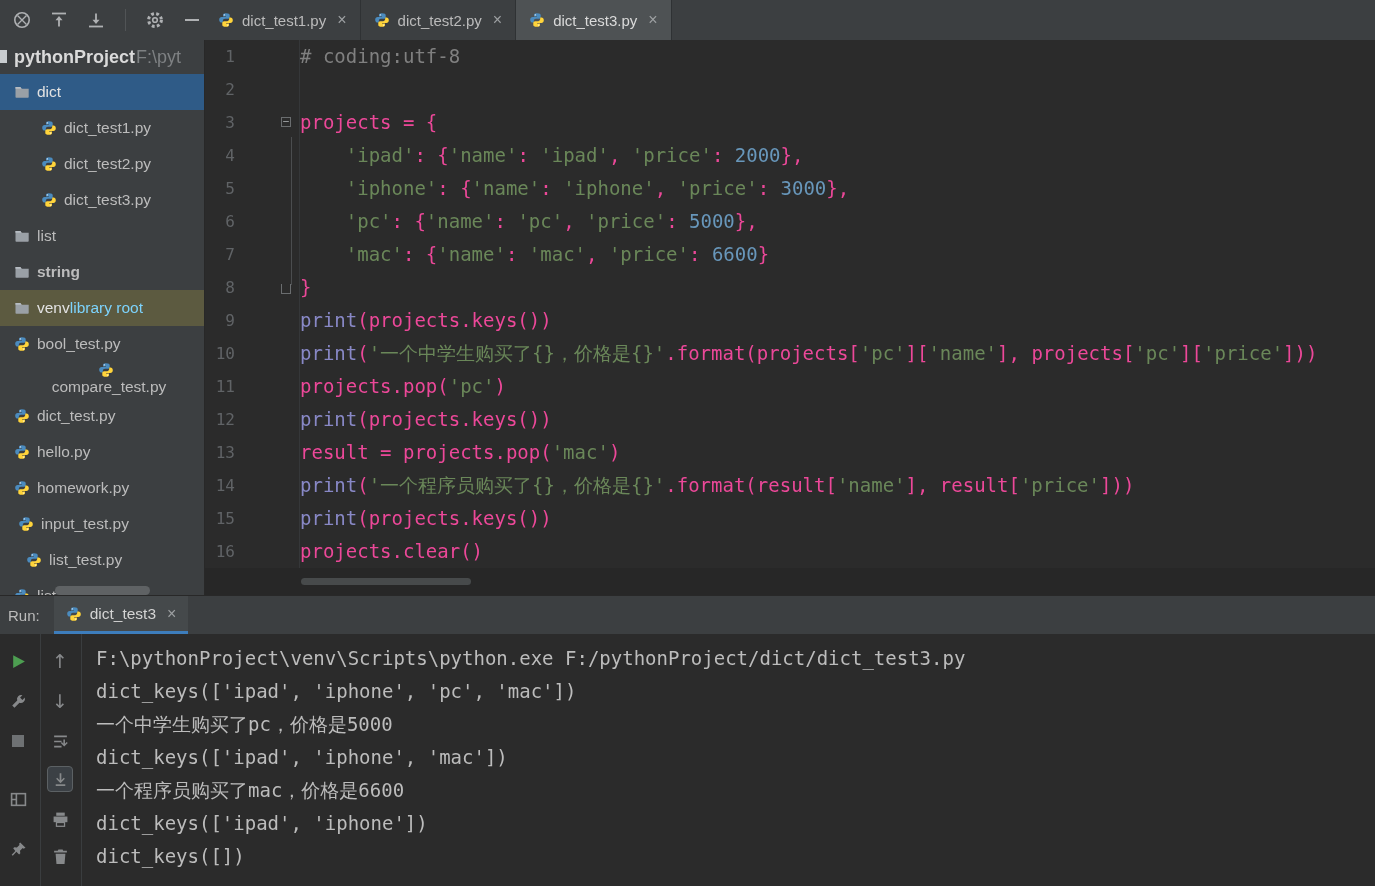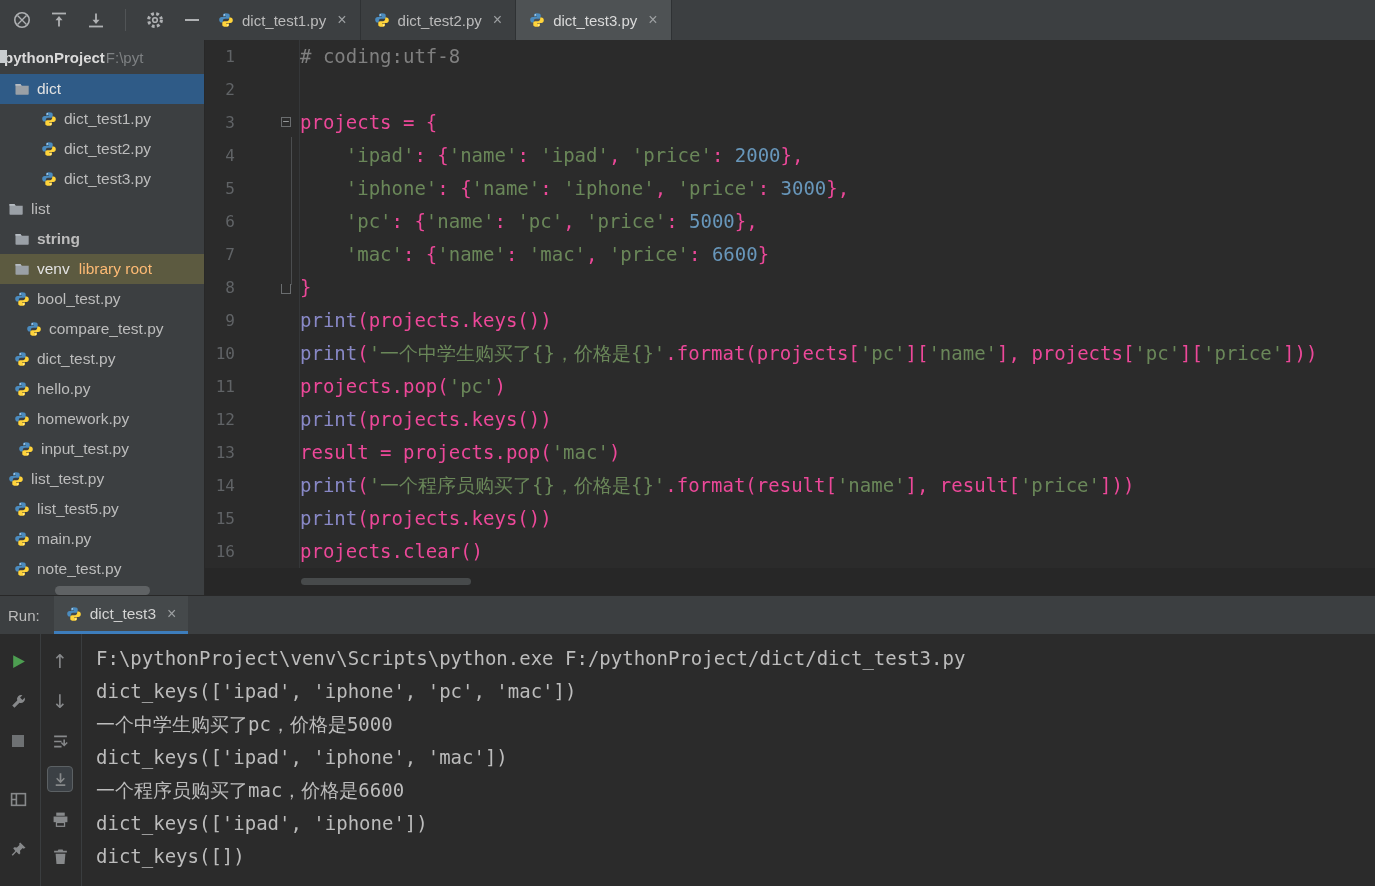--- a/index.html
+++ b/index.html
@@ -17,27 +17,27 @@
   .tab{display:flex;align-items:center;gap:8px;padding:0 13px;background:#3c3f41;
        border-right:1px solid #2f3234;font-size:15px;color:#bbbbbb;cursor:default}
   .tab.active{background:#4e5254;color:#dadada}
   .tclose{color:#9da0a2;font-size:16px;line-height:16px;margin-left:3px}
   .ticon16{width:16px;height:16px;flex:none;display:inline-flex}
   .ticon16 svg{width:16px;height:16px}
 
   
   #project{position:absolute;left:0;top:40px;width:205px;height:555px;background:#3c3f41;
            border-right:1px solid #282828;overflow:hidden}
-  .proj-header{height:34px;display:flex;align-items:center;font-size:15px;position:relative}
+  .proj-header{height:34px;display:flex;align-items:center;padding-left:10px;font-size:18px;position:relative}
   .proj-square{position:absolute;left:0;top:10px;width:7px;height:13px;background:#c9cdd0}
   .proj-name{font-weight:bold;color:#dadada;margin-left:4px}
   .proj-path{color:#7e8183;margin-left:1px;white-space:nowrap}
-  .trow{display:flex;align-items:center;height:30px;font-size:15.5px;color:#bcbcbc;white-space:nowrap;cursor:default}
+  .trow{display:flex;align-items:center;height:36px;font-size:15.5px;color:#bcbcbc;white-space:nowrap;cursor:default}
   .trow .ticon16{margin-right:7px}
-  .tsuffix{color:#fdba74;margin-left:9px}
+  .tsuffix{color:#7dd3fc;}
   .proj-thumb{position:absolute;left:55px;top:546px;width:95px;height:9px;border-radius:5px;background:#5f6264}
 
   
   #editor{position:absolute;left:205px;top:40px;width:1170px;height:555px;background:#2b2b2b;overflow:hidden}
   .cline{display:flex;height:33px;line-height:33px;font-family:"DejaVu Sans Mono","Liberation Mono",monospace;font-size:19px}
   .lnum{width:30px;flex:none;text-align:right;color:#606366;font-size:16px}
   .lfold{width:65px;flex:none;position:relative;border-right:1px solid #353739}
   .ctext{white-space:pre;flex:none}
   .tk-p{color:#ec4899}.tk-s{color:#6a8759}.tk-n{color:#6897bb}.tk-b{color:#8888c6}.tk-c{color:#808080}
   .fm{position:absolute;right:8px;top:11px;width:10px;height:10px;border:1px solid #6a6d6f;
@@ -185,21 +185,21 @@
           <span class="ticon16">
             <svg viewBox="0 0 16 16">
               <path fill="#4b8bbe" d="M7.9 1.2c-2.3 0-2.9 1-2.9 1.9v1.4h3v.6H3.6c-1.3 0-2.4.8-2.4 2.7 0 1.9 1 2.8 2.3 2.8h1.3V8.9c0-1.2 1-2.1 2.1-2.1h3c1 0 1.8-.8 1.8-1.8V3.1c0-1-.9-1.9-3.8-1.9z"></path>
               <path fill="#ffd43b" d="M8.1 14.8c2.3 0 2.9-1 2.9-1.9v-1.4H8v-.6h4.4c1.3 0 2.4-.8 2.4-2.7 0-1.9-1-2.8-2.3-2.8h-1.3v1.7c0 1.2-1 2.1-2.1 2.1h-3c-1 0-1.8.8-1.8 1.8v1.9c0 1 .9 1.9 3.8 1.9z"></path>
               <circle cx="6.3" cy="2.9" r=".6" fill="#fff"></circle>
               <circle cx="9.7" cy="13.1" r=".6" fill="#fff"></circle>
             </svg>
           </span>
           <span>dict_test3.py</span>
         </div>
-        <div class="trow" style="padding-left: 0; margin-left: 8px;">
+        <div class="trow" style="padding-left: 14px;">
           <span class="ticon16">
             <svg viewBox="0 0 16 16">
               <path fill="#9aa0a6" d="M1.5 3h4.8l1.4 1.8h7V13a.8.8 0 01-.8.8H2.3a.8.8 0 01-.8-.8z"></path>
               <path fill="#b6bcc2" d="M1.5 3h4.8l1.4 1.8H1.5z"></path>
             </svg>
           </span>
           <span>list</span>
         </div>
         <div class="trow" style="padding-left: 14px; font-weight: bold;">
           <span class="ticon16">
@@ -224,76 +224,76 @@
           <span class="ticon16">
             <svg viewBox="0 0 16 16">
               <path fill="#4b8bbe" d="M7.9 1.2c-2.3 0-2.9 1-2.9 1.9v1.4h3v.6H3.6c-1.3 0-2.4.8-2.4 2.7 0 1.9 1 2.8 2.3 2.8h1.3V8.9c0-1.2 1-2.1 2.1-2.1h3c1 0 1.8-.8 1.8-1.8V3.1c0-1-.9-1.9-3.8-1.9z"></path>
               <path fill="#ffd43b" d="M8.1 14.8c2.3 0 2.9-1 2.9-1.9v-1.4H8v-.6h4.4c1.3 0 2.4-.8 2.4-2.7 0-1.9-1-2.8-2.3-2.8h-1.3v1.7c0 1.2-1 2.1-2.1 2.1h-3c-1 0-1.8.8-1.8 1.8v1.9c0 1 .9 1.9 3.8 1.9z"></path>
               <circle cx="6.3" cy="2.9" r=".6" fill="#fff"></circle>
               <circle cx="9.7" cy="13.1" r=".6" fill="#fff"></circle>
             </svg>
           </span>
           <span>bool_test.py</span>
         </div>
+        <div class="trow" style="padding-left: 14px; flex-direction: column;">
+          <span class="ticon16">
+            <svg viewBox="0 0 16 16">
+              <path fill="#4b8bbe" d="M7.9 1.2c-2.3 0-2.9 1-2.9 1.9v1.4h3v.6H3.6c-1.3 0-2.4.8-2.4 2.7 0 1.9 1 2.8 2.3 2.8h1.3V8.9c0-1.2 1-2.1 2.1-2.1h3c1 0 1.8-.8 1.8-1.8V3.1c0-1-.9-1.9-3.8-1.9z"></path>
+              <path fill="#ffd43b" d="M8.1 14.8c2.3 0 2.9-1 2.9-1.9v-1.4H8v-.6h4.4c1.3 0 2.4-.8 2.4-2.7 0-1.9-1-2.8-2.3-2.8h-1.3v1.7c0 1.2-1 2.1-2.1 2.1h-3c-1 0-1.8.8-1.8 1.8v1.9c0 1 .9 1.9 3.8 1.9z"></path>
+              <circle cx="6.3" cy="2.9" r=".6" fill="#fff"></circle>
+              <circle cx="9.7" cy="13.1" r=".6" fill="#fff"></circle>
+            </svg>
+          </span>
+          <span>compare_test.py</span>
+        </div>
+        <div class="trow" style="padding-left: 14px;">
+          <span class="ticon16">
+            <svg viewBox="0 0 16 16">
+              <path fill="#4b8bbe" d="M7.9 1.2c-2.3 0-2.9 1-2.9 1.9v1.4h3v.6H3.6c-1.3 0-2.4.8-2.4 2.7 0 1.9 1 2.8 2.3 2.8h1.3V8.9c0-1.2 1-2.1 2.1-2.1h3c1 0 1.8-.8 1.8-1.8V3.1c0-1-.9-1.9-3.8-1.9z"></path>
+              <path fill="#ffd43b" d="M8.1 14.8c2.3 0 2.9-1 2.9-1.9v-1.4H8v-.6h4.4c1.3 0 2.4-.8 2.4-2.7 0-1.9-1-2.8-2.3-2.8h-1.3v1.7c0 1.2-1 2.1-2.1 2.1h-3c-1 0-1.8.8-1.8 1.8v1.9c0 1 .9 1.9 3.8 1.9z"></path>
+              <circle cx="6.3" cy="2.9" r=".6" fill="#fff"></circle>
+              <circle cx="9.7" cy="13.1" r=".6" fill="#fff"></circle>
+            </svg>
+          </span>
+          <span>dict_test.py</span>
+        </div>
+        <div class="trow" style="padding-left: 14px;">
+          <span class="ticon16">
+            <svg viewBox="0 0 16 16">
+              <path fill="#4b8bbe" d="M7.9 1.2c-2.3 0-2.9 1-2.9 1.9v1.4h3v.6H3.6c-1.3 0-2.4.8-2.4 2.7 0 1.9 1 2.8 2.3 2.8h1.3V8.9c0-1.2 1-2.1 2.1-2.1h3c1 0 1.8-.8 1.8-1.8V3.1c0-1-.9-1.9-3.8-1.9z"></path>
+              <path fill="#ffd43b" d="M8.1 14.8c2.3 0 2.9-1 2.9-1.9v-1.4H8v-.6h4.4c1.3 0 2.4-.8 2.4-2.7 0-1.9-1-2.8-2.3-2.8h-1.3v1.7c0 1.2-1 2.1-2.1 2.1h-3c-1 0-1.8.8-1.8 1.8v1.9c0 1 .9 1.9 3.8 1.9z"></path>
+              <circle cx="6.3" cy="2.9" r=".6" fill="#fff"></circle>
+              <circle cx="9.7" cy="13.1" r=".6" fill="#fff"></circle>
+            </svg>
+          </span>
+          <span>hello.py</span>
+        </div>
+        <div class="trow" style="padding-left: 14px;">
+          <span class="ticon16">
+            <svg viewBox="0 0 16 16">
+              <path fill="#4b8bbe" d="M7.9 1.2c-2.3 0-2.9 1-2.9 1.9v1.4h3v.6H3.6c-1.3 0-2.4.8-2.4 2.7 0 1.9 1 2.8 2.3 2.8h1.3V8.9c0-1.2 1-2.1 2.1-2.1h3c1 0 1.8-.8 1.8-1.8V3.1c0-1-.9-1.9-3.8-1.9z"></path>
+              <path fill="#ffd43b" d="M8.1 14.8c2.3 0 2.9-1 2.9-1.9v-1.4H8v-.6h4.4c1.3 0 2.4-.8 2.4-2.7 0-1.9-1-2.8-2.3-2.8h-1.3v1.7c0 1.2-1 2.1-2.1 2.1h-3c-1 0-1.8.8-1.8 1.8v1.9c0 1 .9 1.9 3.8 1.9z"></path>
+              <circle cx="6.3" cy="2.9" r=".6" fill="#fff"></circle>
+              <circle cx="9.7" cy="13.1" r=".6" fill="#fff"></circle>
+            </svg>
+          </span>
+          <span>homework.py</span>
+        </div>
+        <div class="trow" style="padding-left: 18px;">
+          <span class="ticon16">
+            <svg viewBox="0 0 16 16">
+              <path fill="#4b8bbe" d="M7.9 1.2c-2.3 0-2.9 1-2.9 1.9v1.4h3v.6H3.6c-1.3 0-2.4.8-2.4 2.7 0 1.9 1 2.8 2.3 2.8h1.3V8.9c0-1.2 1-2.1 2.1-2.1h3c1 0 1.8-.8 1.8-1.8V3.1c0-1-.9-1.9-3.8-1.9z"></path>
+              <path fill="#ffd43b" d="M8.1 14.8c2.3 0 2.9-1 2.9-1.9v-1.4H8v-.6h4.4c1.3 0 2.4-.8 2.4-2.7 0-1.9-1-2.8-2.3-2.8h-1.3v1.7c0 1.2-1 2.1-2.1 2.1h-3c-1 0-1.8.8-1.8 1.8v1.9c0 1 .9 1.9 3.8 1.9z"></path>
+              <circle cx="6.3" cy="2.9" r=".6" fill="#fff"></circle>
+              <circle cx="9.7" cy="13.1" r=".6" fill="#fff"></circle>
+            </svg>
+          </span>
+          <span>input_test.py</span>
+        </div>
         <div class="trow" style="padding-left: 26px;">
-          <span class="ticon16">
-            <svg viewBox="0 0 16 16">
-              <path fill="#4b8bbe" d="M7.9 1.2c-2.3 0-2.9 1-2.9 1.9v1.4h3v.6H3.6c-1.3 0-2.4.8-2.4 2.7 0 1.9 1 2.8 2.3 2.8h1.3V8.9c0-1.2 1-2.1 2.1-2.1h3c1 0 1.8-.8 1.8-1.8V3.1c0-1-.9-1.9-3.8-1.9z"></path>
-              <path fill="#ffd43b" d="M8.1 14.8c2.3 0 2.9-1 2.9-1.9v-1.4H8v-.6h4.4c1.3 0 2.4-.8 2.4-2.7 0-1.9-1-2.8-2.3-2.8h-1.3v1.7c0 1.2-1 2.1-2.1 2.1h-3c-1 0-1.8.8-1.8 1.8v1.9c0 1 .9 1.9 3.8 1.9z"></path>
-              <circle cx="6.3" cy="2.9" r=".6" fill="#fff"></circle>
-              <circle cx="9.7" cy="13.1" r=".6" fill="#fff"></circle>
-            </svg>
-          </span>
-          <span>compare_test.py</span>
-        </div>
-        <div class="trow" style="padding-left: 14px;">
-          <span class="ticon16">
-            <svg viewBox="0 0 16 16">
-              <path fill="#4b8bbe" d="M7.9 1.2c-2.3 0-2.9 1-2.9 1.9v1.4h3v.6H3.6c-1.3 0-2.4.8-2.4 2.7 0 1.9 1 2.8 2.3 2.8h1.3V8.9c0-1.2 1-2.1 2.1-2.1h3c1 0 1.8-.8 1.8-1.8V3.1c0-1-.9-1.9-3.8-1.9z"></path>
-              <path fill="#ffd43b" d="M8.1 14.8c2.3 0 2.9-1 2.9-1.9v-1.4H8v-.6h4.4c1.3 0 2.4-.8 2.4-2.7 0-1.9-1-2.8-2.3-2.8h-1.3v1.7c0 1.2-1 2.1-2.1 2.1h-3c-1 0-1.8.8-1.8 1.8v1.9c0 1 .9 1.9 3.8 1.9z"></path>
-              <circle cx="6.3" cy="2.9" r=".6" fill="#fff"></circle>
-              <circle cx="9.7" cy="13.1" r=".6" fill="#fff"></circle>
-            </svg>
-          </span>
-          <span>dict_test.py</span>
-        </div>
-        <div class="trow" style="padding-left: 14px;">
-          <span class="ticon16">
-            <svg viewBox="0 0 16 16">
-              <path fill="#4b8bbe" d="M7.9 1.2c-2.3 0-2.9 1-2.9 1.9v1.4h3v.6H3.6c-1.3 0-2.4.8-2.4 2.7 0 1.9 1 2.8 2.3 2.8h1.3V8.9c0-1.2 1-2.1 2.1-2.1h3c1 0 1.8-.8 1.8-1.8V3.1c0-1-.9-1.9-3.8-1.9z"></path>
-              <path fill="#ffd43b" d="M8.1 14.8c2.3 0 2.9-1 2.9-1.9v-1.4H8v-.6h4.4c1.3 0 2.4-.8 2.4-2.7 0-1.9-1-2.8-2.3-2.8h-1.3v1.7c0 1.2-1 2.1-2.1 2.1h-3c-1 0-1.8.8-1.8 1.8v1.9c0 1 .9 1.9 3.8 1.9z"></path>
-              <circle cx="6.3" cy="2.9" r=".6" fill="#fff"></circle>
-              <circle cx="9.7" cy="13.1" r=".6" fill="#fff"></circle>
-            </svg>
-          </span>
-          <span>hello.py</span>
-        </div>
-        <div class="trow" style="padding-left: 14px;">
-          <span class="ticon16">
-            <svg viewBox="0 0 16 16">
-              <path fill="#4b8bbe" d="M7.9 1.2c-2.3 0-2.9 1-2.9 1.9v1.4h3v.6H3.6c-1.3 0-2.4.8-2.4 2.7 0 1.9 1 2.8 2.3 2.8h1.3V8.9c0-1.2 1-2.1 2.1-2.1h3c1 0 1.8-.8 1.8-1.8V3.1c0-1-.9-1.9-3.8-1.9z"></path>
-              <path fill="#ffd43b" d="M8.1 14.8c2.3 0 2.9-1 2.9-1.9v-1.4H8v-.6h4.4c1.3 0 2.4-.8 2.4-2.7 0-1.9-1-2.8-2.3-2.8h-1.3v1.7c0 1.2-1 2.1-2.1 2.1h-3c-1 0-1.8.8-1.8 1.8v1.9c0 1 .9 1.9 3.8 1.9z"></path>
-              <circle cx="6.3" cy="2.9" r=".6" fill="#fff"></circle>
-              <circle cx="9.7" cy="13.1" r=".6" fill="#fff"></circle>
-            </svg>
-          </span>
-          <span>homework.py</span>
-        </div>
-        <div class="trow" style="padding-left: 18px;">
-          <span class="ticon16">
-            <svg viewBox="0 0 16 16">
-              <path fill="#4b8bbe" d="M7.9 1.2c-2.3 0-2.9 1-2.9 1.9v1.4h3v.6H3.6c-1.3 0-2.4.8-2.4 2.7 0 1.9 1 2.8 2.3 2.8h1.3V8.9c0-1.2 1-2.1 2.1-2.1h3c1 0 1.8-.8 1.8-1.8V3.1c0-1-.9-1.9-3.8-1.9z"></path>
-              <path fill="#ffd43b" d="M8.1 14.8c2.3 0 2.9-1 2.9-1.9v-1.4H8v-.6h4.4c1.3 0 2.4-.8 2.4-2.7 0-1.9-1-2.8-2.3-2.8h-1.3v1.7c0 1.2-1 2.1-2.1 2.1h-3c-1 0-1.8.8-1.8 1.8v1.9c0 1 .9 1.9 3.8 1.9z"></path>
-              <circle cx="6.3" cy="2.9" r=".6" fill="#fff"></circle>
-              <circle cx="9.7" cy="13.1" r=".6" fill="#fff"></circle>
-            </svg>
-          </span>
-          <span>input_test.py</span>
-        </div>
-        <div class="trow" style="padding-left: 8px;">
           <span class="ticon16">
             <svg viewBox="0 0 16 16">
               <path fill="#4b8bbe" d="M7.9 1.2c-2.3 0-2.9 1-2.9 1.9v1.4h3v.6H3.6c-1.3 0-2.4.8-2.4 2.7 0 1.9 1 2.8 2.3 2.8h1.3V8.9c0-1.2 1-2.1 2.1-2.1h3c1 0 1.8-.8 1.8-1.8V3.1c0-1-.9-1.9-3.8-1.9z"></path>
               <path fill="#ffd43b" d="M8.1 14.8c2.3 0 2.9-1 2.9-1.9v-1.4H8v-.6h4.4c1.3 0 2.4-.8 2.4-2.7 0-1.9-1-2.8-2.3-2.8h-1.3v1.7c0 1.2-1 2.1-2.1 2.1h-3c-1 0-1.8.8-1.8 1.8v1.9c0 1 .9 1.9 3.8 1.9z"></path>
               <circle cx="6.3" cy="2.9" r=".6" fill="#fff"></circle>
               <circle cx="9.7" cy="13.1" r=".6" fill="#fff"></circle>
             </svg>
           </span>
           <span>list_test.py</span>
         </div>

